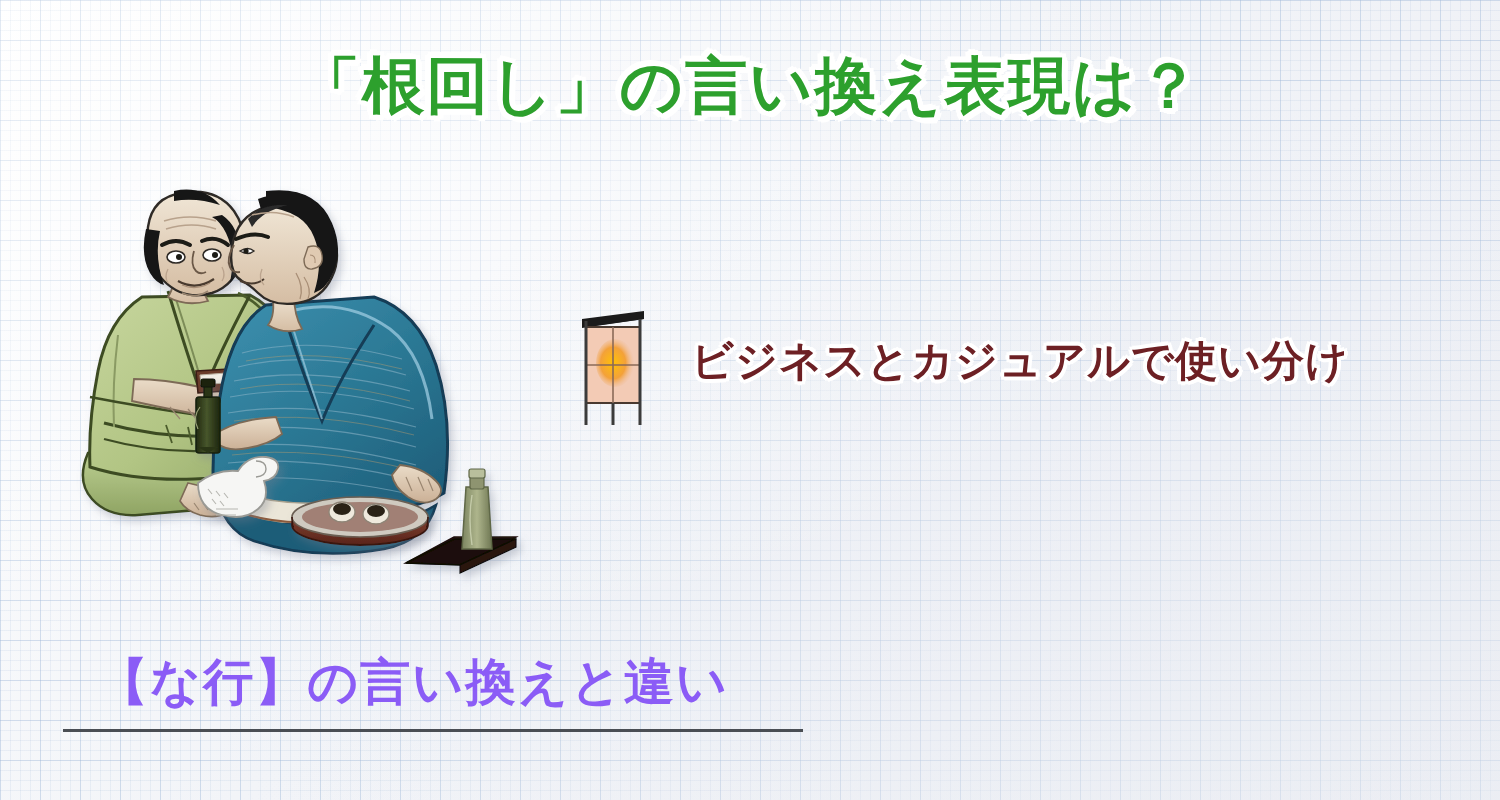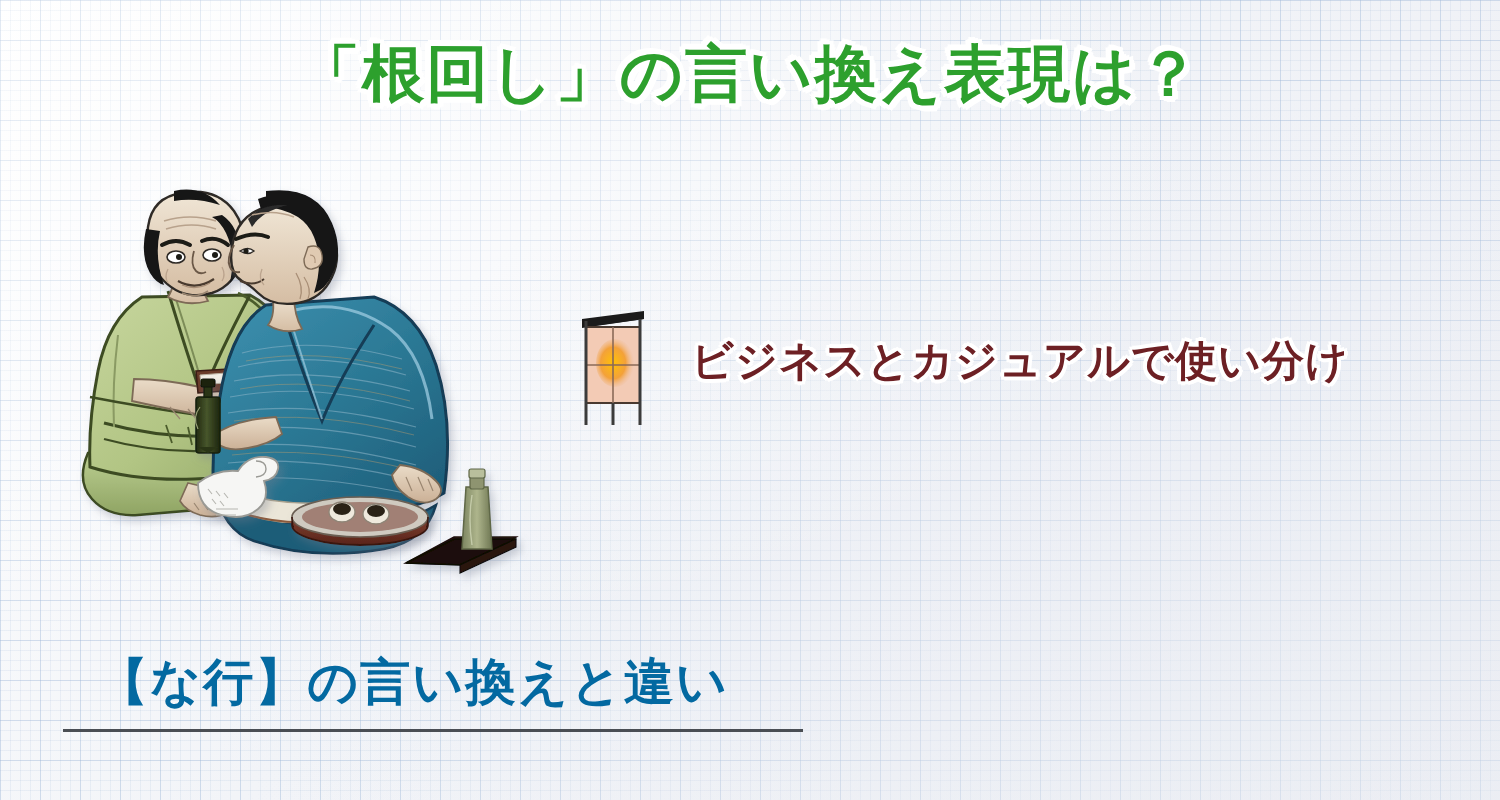--- a/index.html
+++ b/index.html
@@ -46,21 +46,21 @@
     inset: 0;
     background:
       radial-gradient(ellipse at 18% 22%, rgba(255,255,255,0.55) 0%, rgba(255,255,255,0) 55%),
       radial-gradient(ellipse at 85% 80%, rgba(234,237,243,0.6) 0%, rgba(255,255,255,0) 60%);
     pointer-events: none;
   }
 
   
   #headline {
     position: absolute;
-    top: 32px;
+    top: 44px;
     left: 0;
     width: 1500px;
     text-align: center;
     font-size: 62px;
     font-weight: 700;
     letter-spacing: 2px;
     color: #2da02d;
     white-space: nowrap;
     text-shadow:
       -4px -4px 0 #fff,  4px -4px 0 #fff,
@@ -98,21 +98,21 @@
   #caption-wrap {
     position: absolute;
     left: 98px;
     top: 655px;
     width: 720px;
   }
   #caption-text {
     font-size: 50px;
     font-weight: 700;
     letter-spacing: 2px;
-    color: #0369a1;
+    color: #8b5cf6;
     white-space: nowrap;
     line-height: 1.1;
   }
   #caption-rule {
     position: absolute;
     left: -35px;
     top: 74px;
     width: 740px;
     height: 3px;
     background: #4a4e54;

